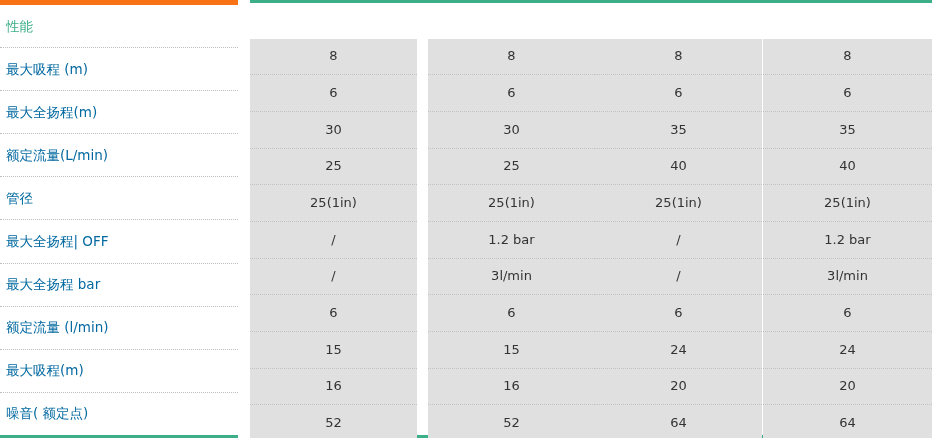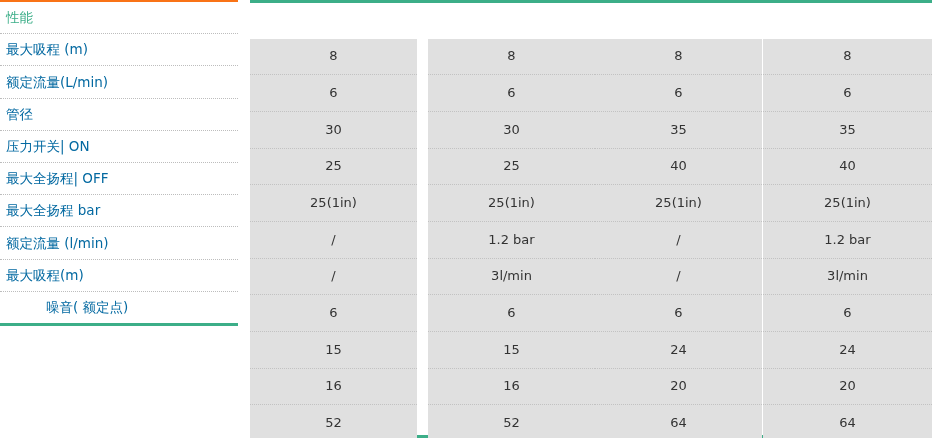--- a/index.html
+++ b/index.html
@@ -18,39 +18,39 @@
     background: #ffffff;
     overflow: hidden;
   }
 
   
   .label-col {
     position: absolute;
     left: 0;
     top: 0;
     width: 238px;
-    height: 326px;
+    height: 438px;
     display: flex;
     flex-direction: column;
-    border-top: 2px solid #f97316;
+    border-top: 5px solid #f97316;
     border-bottom: 3px solid #3cae88;
   }
 
   .label-cell {
     flex: 1 1 0;
     display: flex;
     align-items: center;
     padding-left: 6px;
     font-size: 13.5px;
     color: #0369a1;
     border-bottom: 1px dotted #bdbdbd;
     line-height: 1.1;
     white-space: nowrap;
   }
-  .label-cell:last-child { border-bottom: none; margin-left: 40px; }
+  .label-cell:last-child { border-bottom: none; }
 
   .label-cell.header-cell {
     color: #3cae88;
     font-size: 13.5px;
     border-bottom: 1px dotted #bdbdbd;
   }
 
   
   .data-strip {
     position: absolute;
@@ -97,23 +97,23 @@
 </style>
 </head>
 <body>
 
 <div id="spec-table">
 
   <div class="label-col">
     <div class="label-cell header-cell">性能</div>
 
     <div class="label-cell">最大吸程 (m)</div>
+    <div class="label-cell">最大全扬程(m)</div>
     <div class="label-cell">额定流量(L/min)</div>
     <div class="label-cell">管径</div>
-    <div class="label-cell">压力开关| ON</div>
     <div class="label-cell">最大全扬程| OFF</div>
     <div class="label-cell">最大全扬程 bar</div>
     <div class="label-cell">额定流量 (l/min)</div>
     <div class="label-cell">最大吸程(m)</div>
     <div class="label-cell">噪音( 额定点)</div>
   </div>
 
   <div class="data-strip">
 
     <div class="data-col c0">

